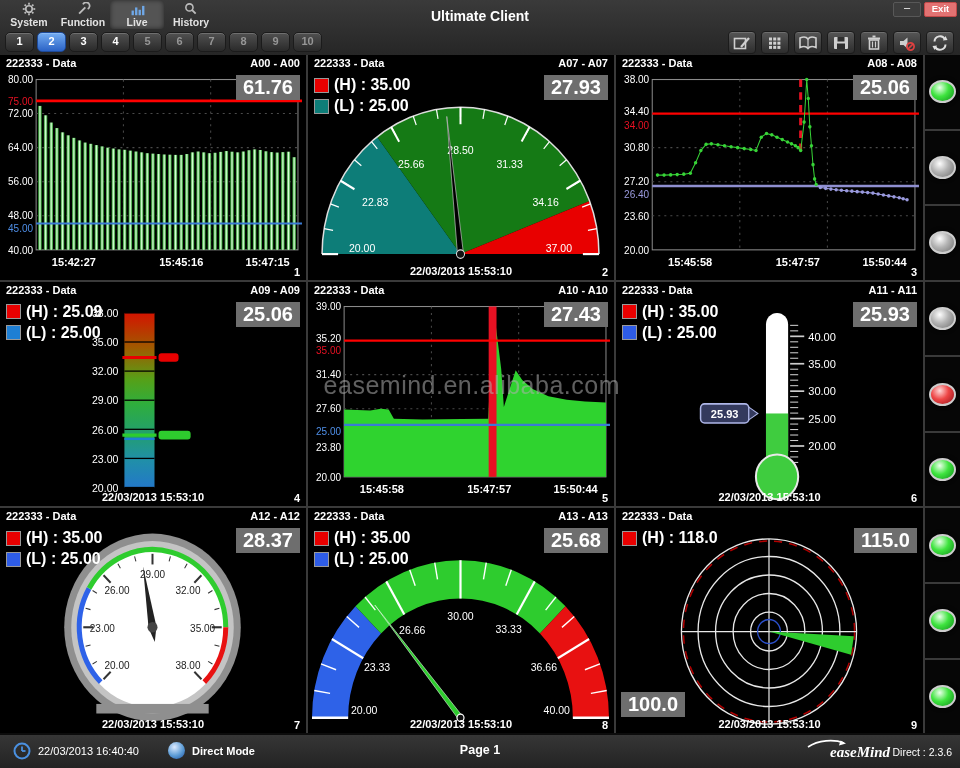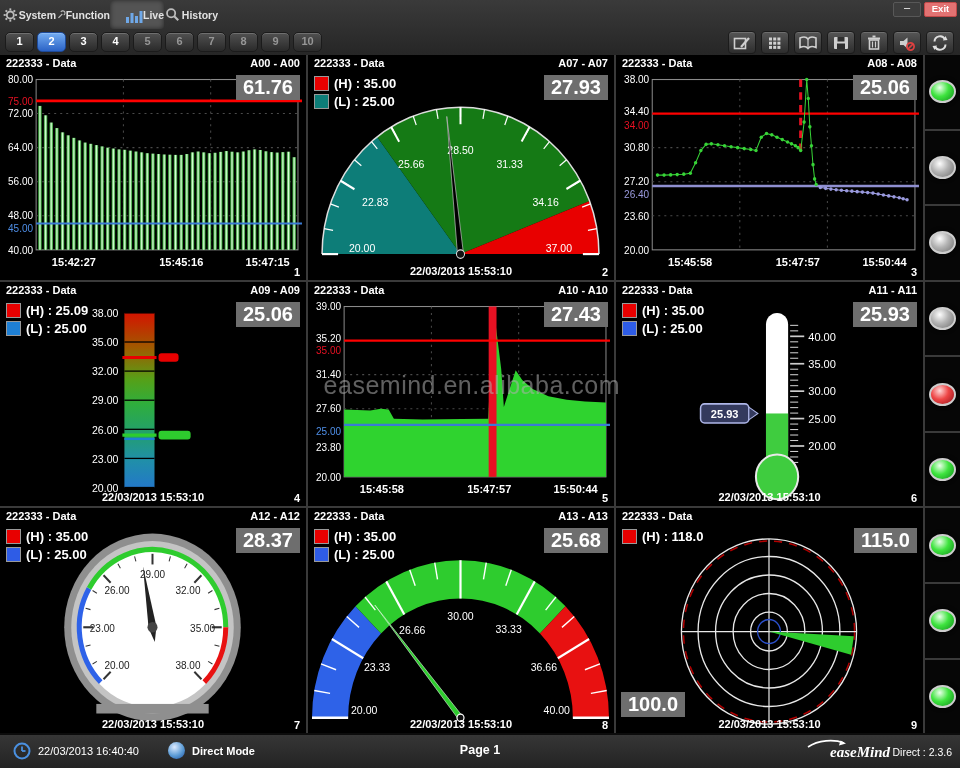--- a/index.html
+++ b/index.html
@@ -1,20 +1,20 @@
 <!DOCTYPE html>
 <html><head>
 <meta charset="utf-8">
 <style>
   html,body{margin:0;padding:0;background:#000;width:960px;height:768px;overflow:hidden;
     font-family:"Liberation Sans",sans-serif;-webkit-font-smoothing:antialiased}
   .app{position:relative;width:960px;height:768px;background:#000}
   .chrome{position:absolute;top:0;left:0;right:0;height:55px;background:linear-gradient(#3a3a3a,#262626)}
   .menu{position:absolute;top:0;left:2px;display:flex}
-  .menu-item{width:54px;height:26px;display:flex;flex-direction:row;align-items:center;justify-content:flex-end;
+  .menu-item{width:54px;height:26px;display:flex;flex-direction:column;align-items:center;justify-content:flex-end;
     padding:2px 0 1px;border-radius:4px;color:#e2e2e2;font-size:10.5px;font-weight:bold}
   .menu-item.active{background:#545454;box-shadow:inset 0 0 5px rgba(0,0,0,.55)}
   .title{position:absolute;top:8px;left:0;right:0;text-align:center;color:#fff;font-size:14px;font-weight:bold}
   .winbtns{position:absolute;top:2px;right:3px;display:flex;gap:3px}
   .minbtn{width:26px;height:13px;background:#3d3d3d;border:1px solid #585858;border-radius:2px;color:#fff;
     font-size:11px;line-height:9px;text-align:center}
   .exitbtn{width:31px;height:13px;background:#e27272;border:1px solid #c04848;border-radius:2px;color:#fff;
     font-size:9.5px;font-weight:bold;line-height:12px;text-align:center}
   .tabrow{position:absolute;top:32px;left:5px;display:flex;gap:3px}
   .tab{width:27px;height:18px;border-radius:5px;background:linear-gradient(#515151,#2a2a2a);border:1px solid #1b1b1b;
@@ -29,21 +29,21 @@
   .panel{position:relative;background:#000;border-right:2px solid #3a3a3a;border-bottom:2px solid #3a3a3a;overflow:hidden}
   .phead{display:flex;justify-content:space-between;padding:2px 6px 0 6px;font-size:11px;color:#fff;font-weight:600;height:14px}
   .pchart{position:absolute;top:16px;left:0;width:100%;height:calc(100% - 16px)}
   svg text{font-family:"Liberation Sans",sans-serif}
   .vbox{position:absolute;background:#6e6e6e;color:#fff;font-size:20px;font-weight:bold;padding:2px 7px;
     top:20px;right:6px;line-height:1.05;z-index:4}
   .vbox2{top:auto;right:auto;bottom:16px;left:5px}
   .legend{position:absolute;top:21px;left:6px;z-index:4}
   .lrow{display:flex;align-items:center;margin-bottom:3px}
   .lsq{width:13px;height:13px;border:1px solid #999;margin-right:5px}
-  .ltx{color:#fff;font-size:13px;font-weight:600}
+  .ltx{color:#fff;font-size:16px;font-weight:600}
   .tstamp{position:absolute;bottom:3px;left:0;right:0;text-align:center;color:#fff;font-size:11px;font-weight:600;z-index:4}
   .pidx{position:absolute;bottom:2px;right:6px;color:#fff;font-size:11px;font-weight:600;z-index:4}
   .ledcol{grid-row:1/4;grid-column:4;display:flex;flex-direction:column;background:#060606}
   .ledcell{flex:1;border-bottom:2px solid #3a3a3a;display:flex;align-items:center;justify-content:center}
   .led{width:23px;height:19px;border-radius:50%;border:2px solid #cdcdcd;box-shadow:0 0 4px #000}
   .led.green{background:radial-gradient(circle at 38% 30%,#eaffea,#3fe43f 45%,#0c8c18)}
   .led.gray{background:radial-gradient(circle at 38% 30%,#fdfdfd,#b3b3b3 45%,#6e6e6e)}
   .led.red{background:radial-gradient(circle at 38% 30%,#ffd8d8,#ee4646 45%,#8f0f18)}
   .footer{position:absolute;bottom:0;left:0;width:960px;height:33px;background:linear-gradient(#363636,#232323);
     border-top:2px solid #0c0c0c;color:#fff}
@@ -97,20 +97,21 @@
           <span>Live</span>
         </div>
         <div class="menu-item">
           <svg viewBox="0 0 20 18" width="20" height="18">
             <circle cx="8" cy="7" r="4.6" fill="none" stroke="#bdbdbd" stroke-width="2"></circle>
             <line x1="11.5" y1="10.5" x2="16" y2="15" stroke="#bdbdbd" stroke-width="2.4"></line>
           </svg>
           <span>History</span>
         </div>
       </div>
+    <div class="title">Ultimate Client</div>
     <div class="winbtns">
       <div class="minbtn">–</div>
       <div class="exitbtn">Exit</div>
     </div>
     <div class="tabrow">
         <div class="tab">1</div>
         <div class="tab active">2</div>
         <div class="tab">3</div>
         <div class="tab">4</div>
         <div class="tab dim">5</div>

